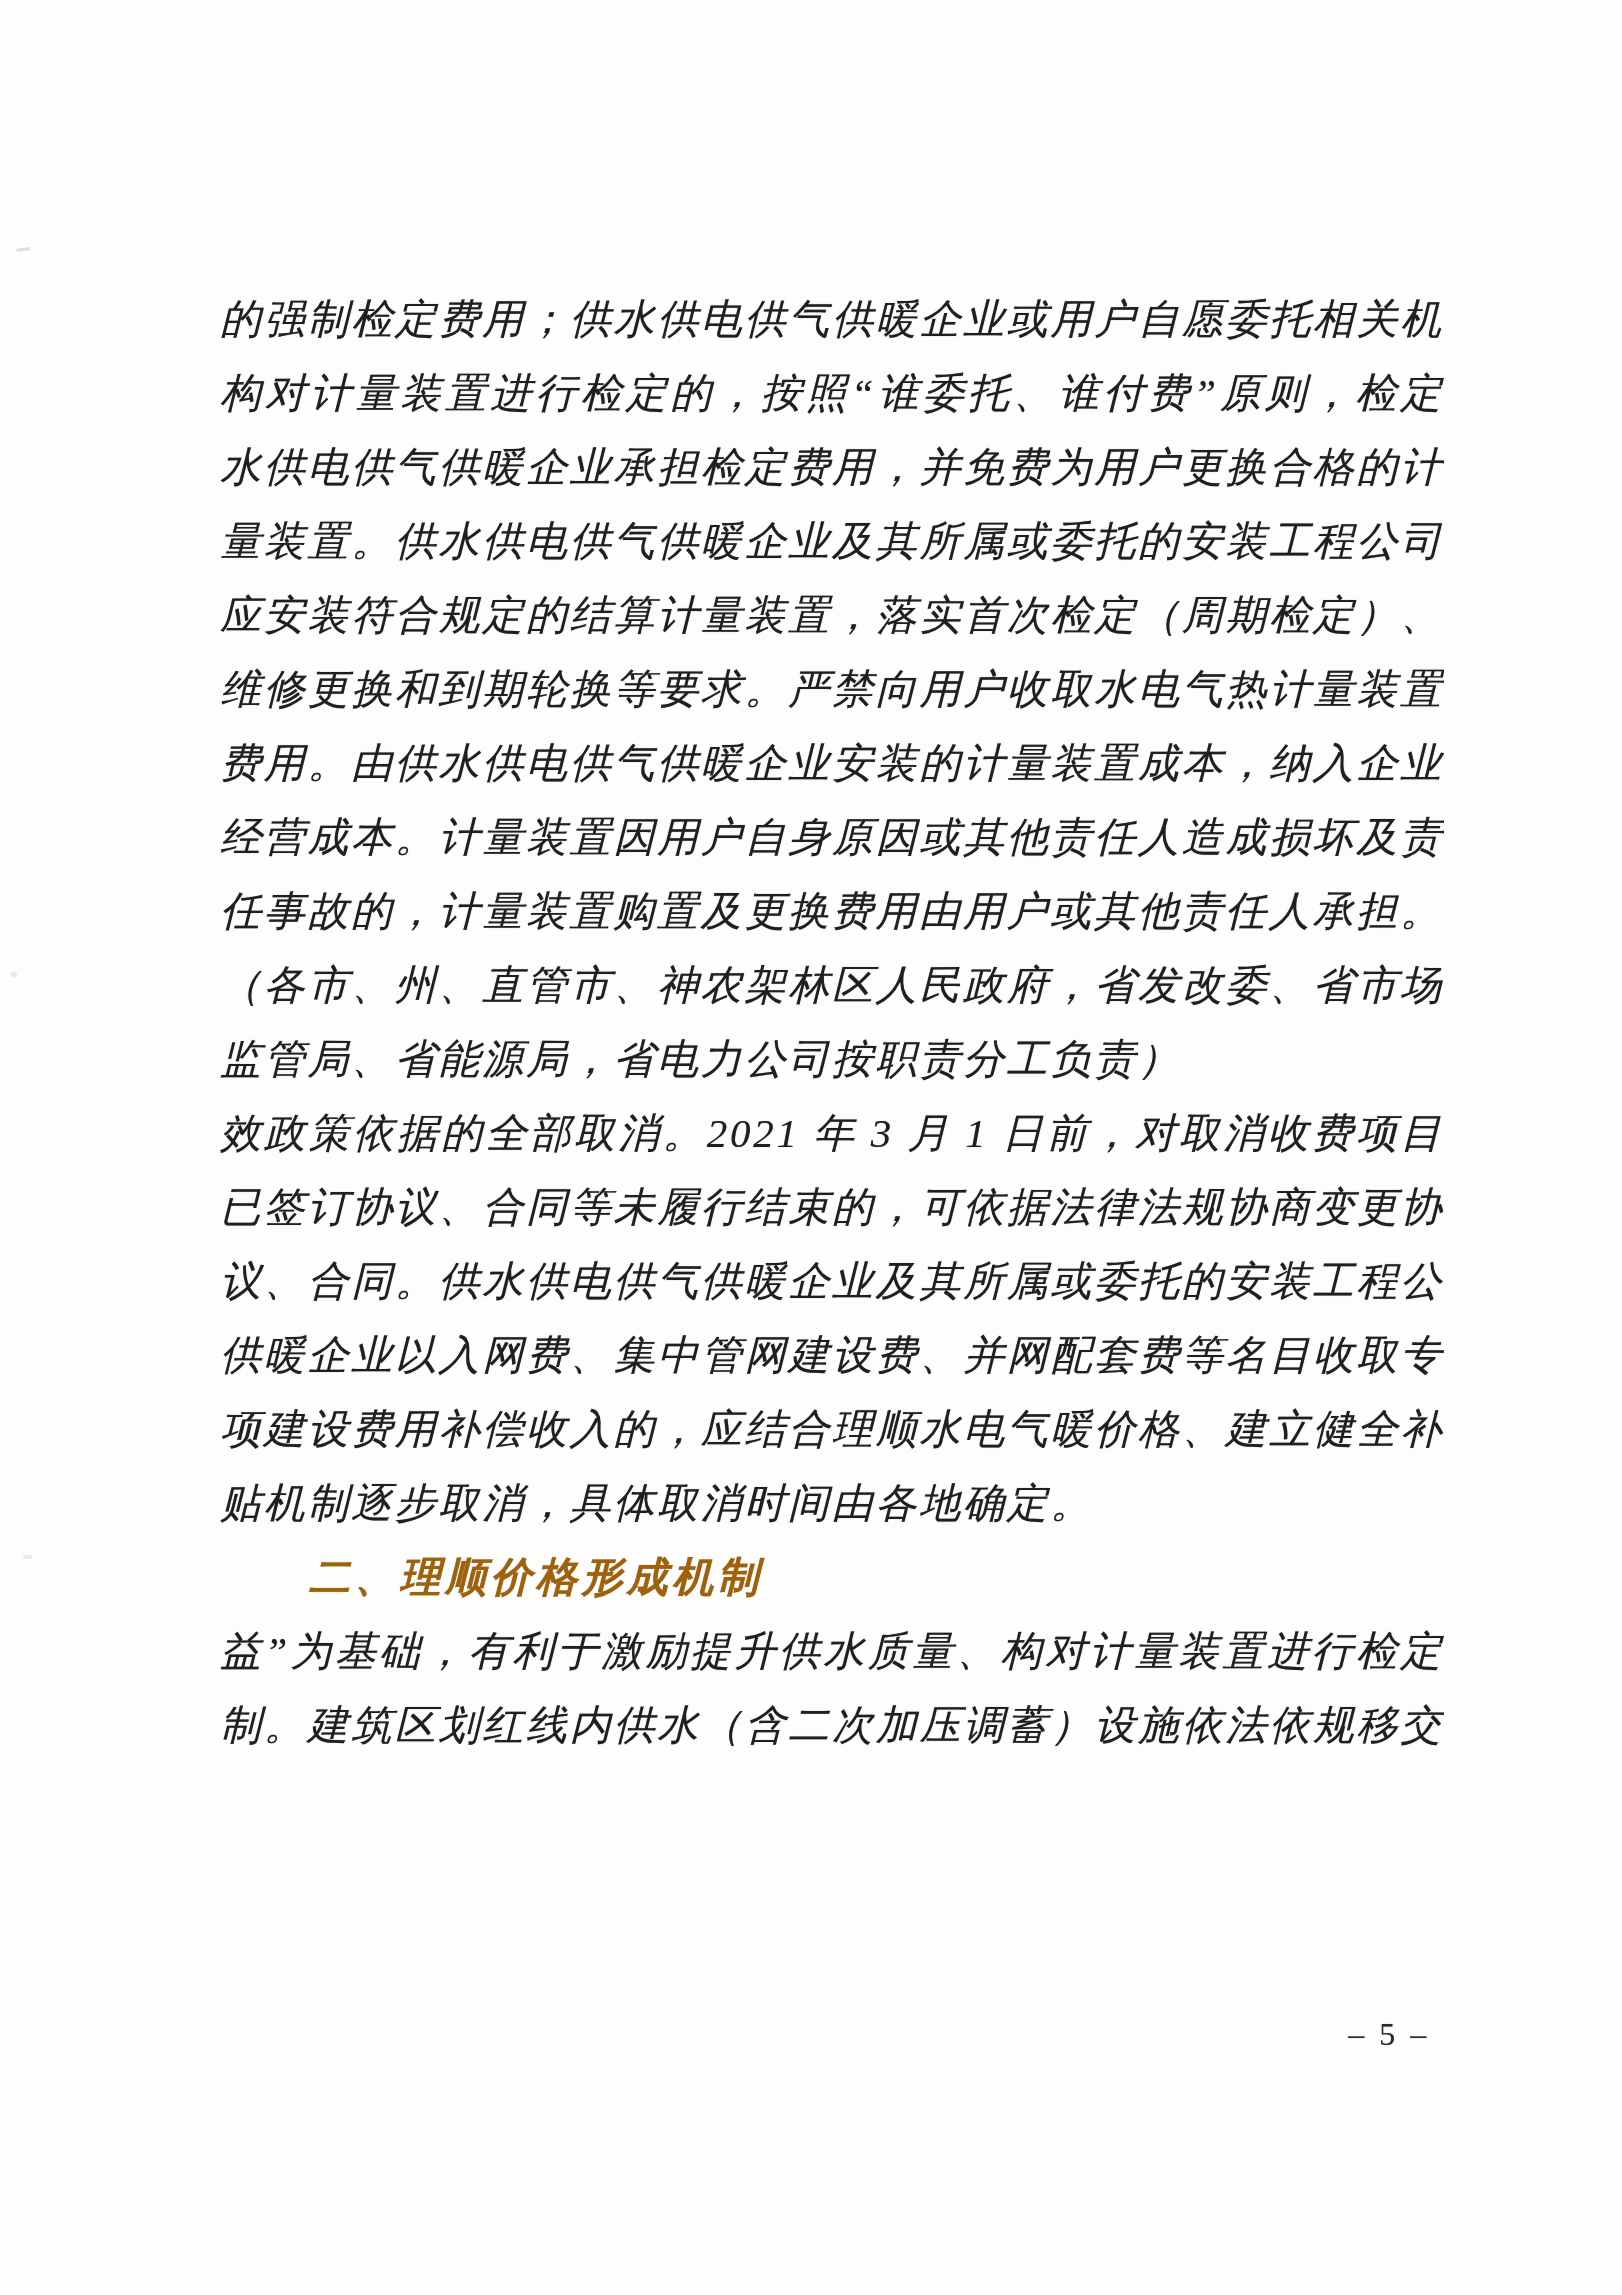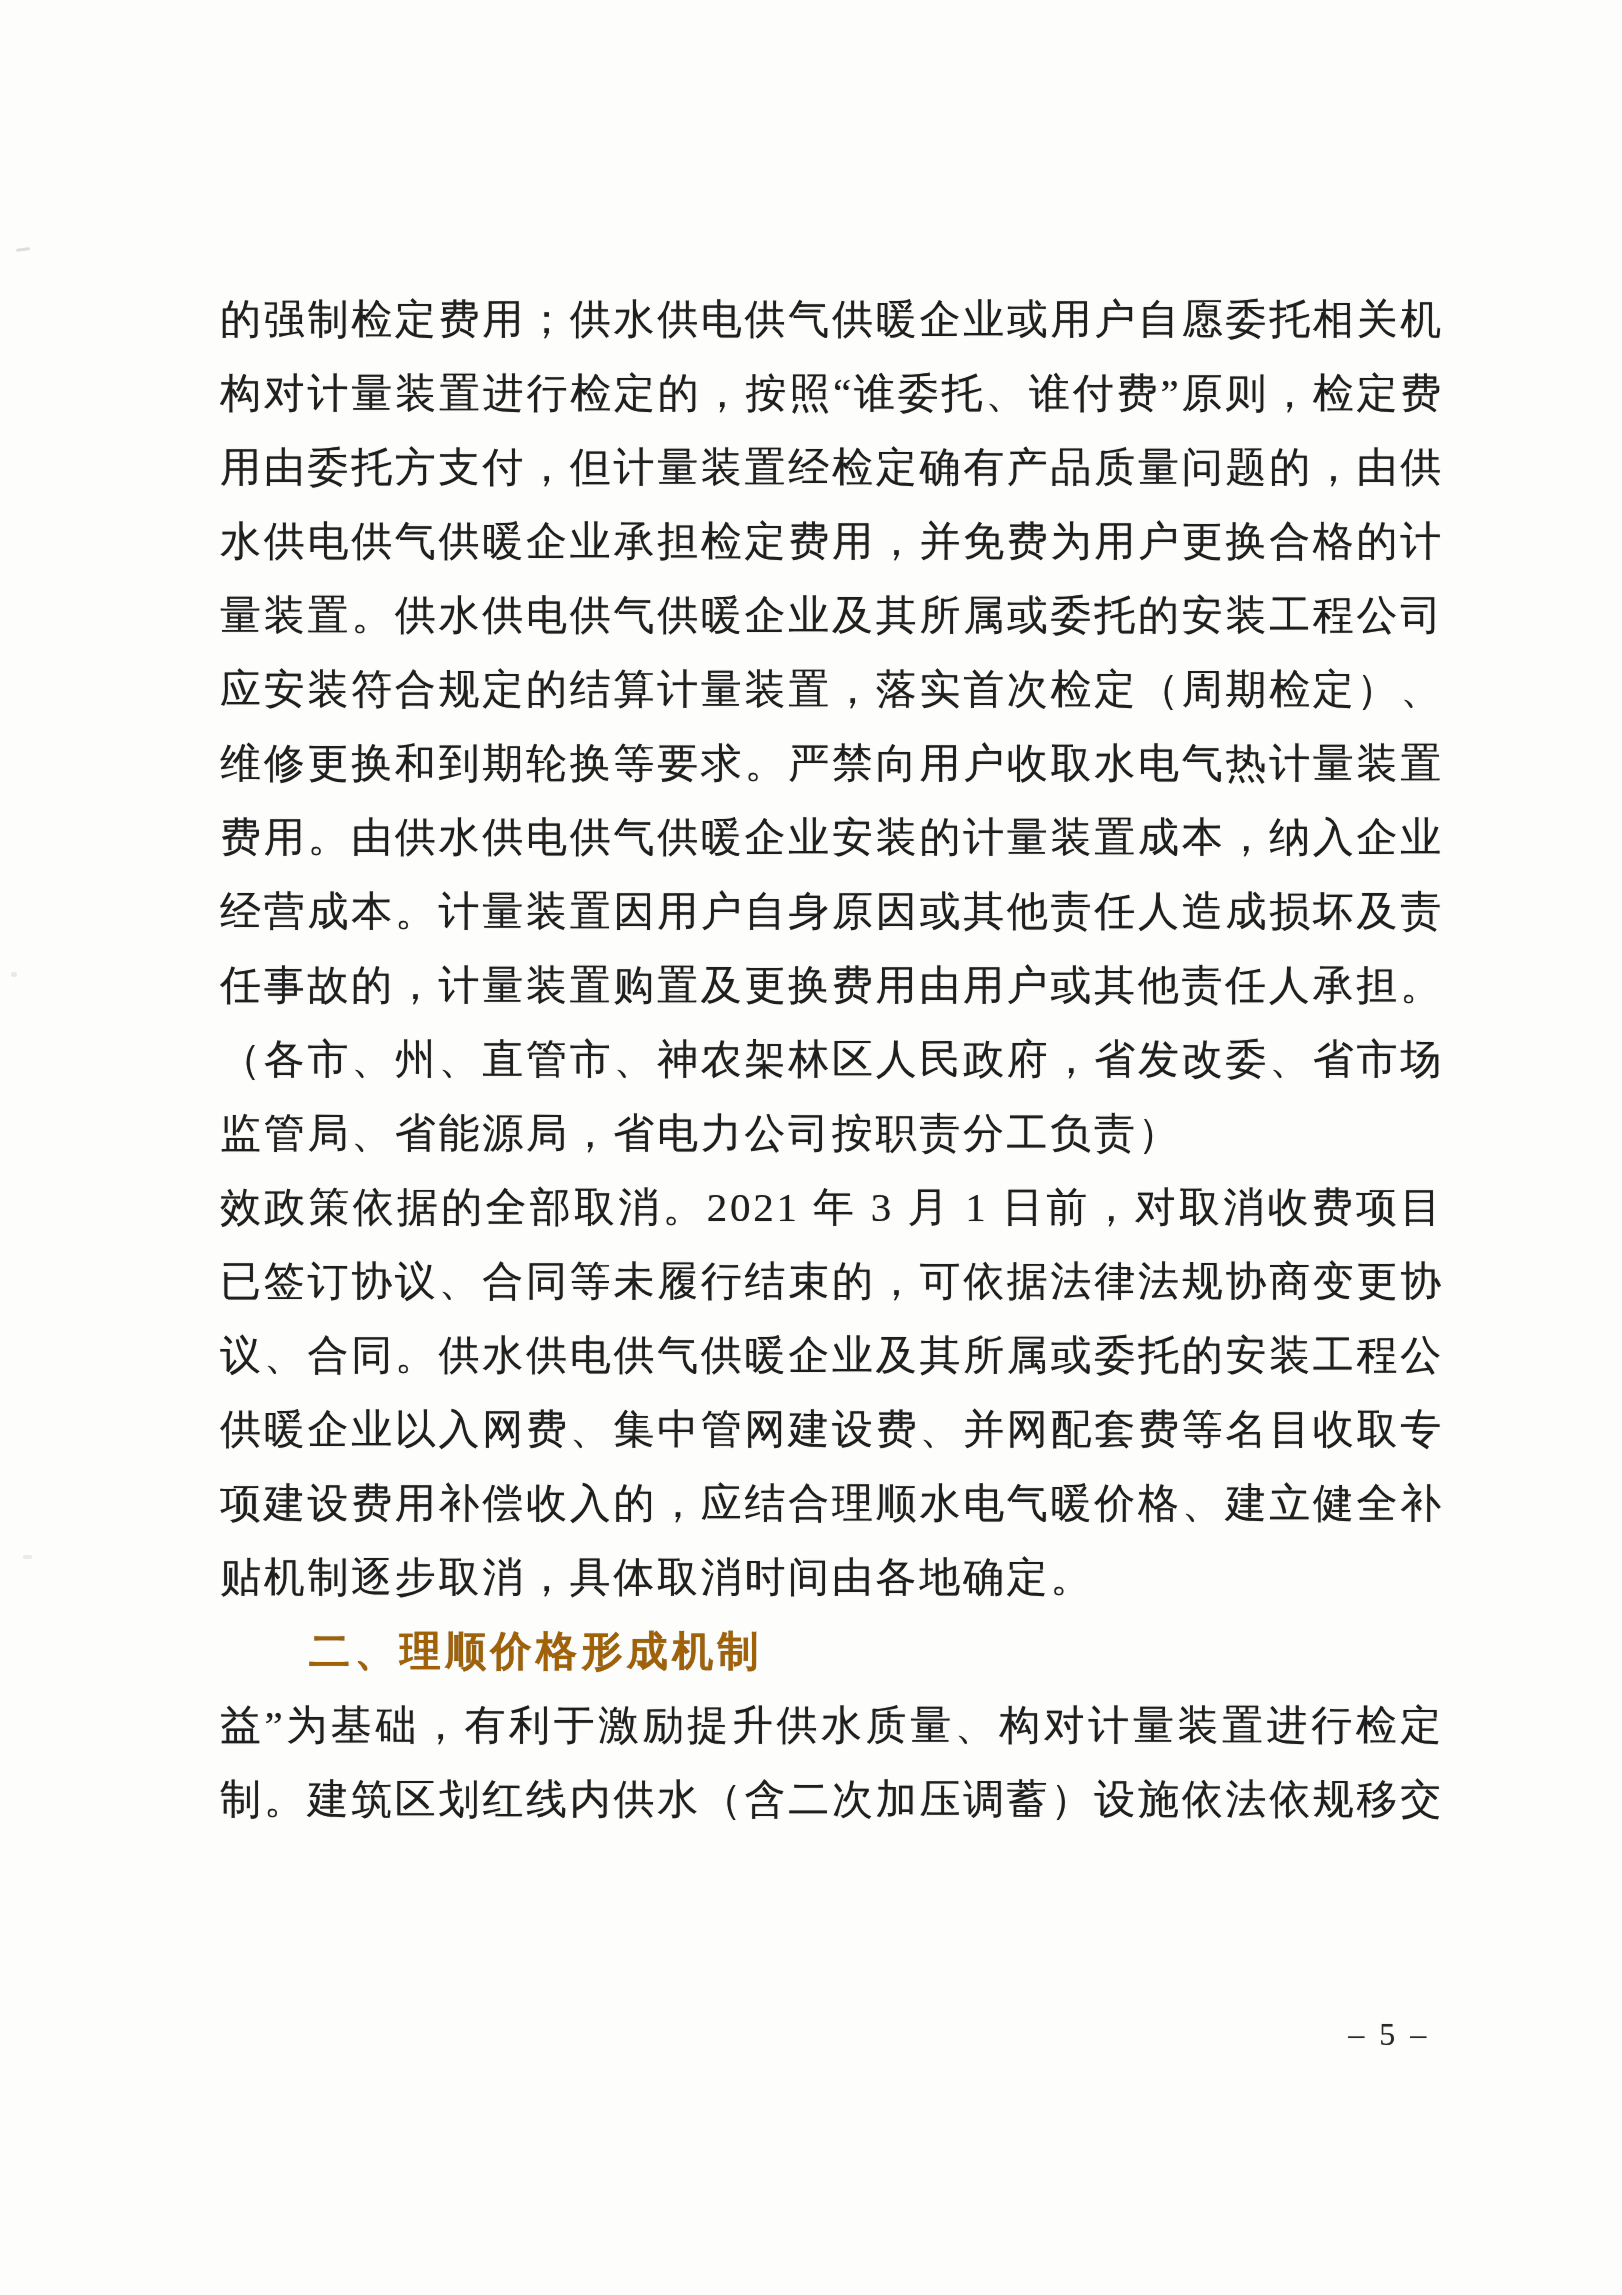--- a/index.html
+++ b/index.html
@@ -27,20 +27,21 @@
   }
   .l {
     height: 74px;
     line-height: 74px;
     font-size: 41px;
     color: #1f1f1f;
     letter-spacing: 2.7px;
     overflow: hidden;
     text-shadow: 0 0 0.9px rgba(40,40,40,0.55);
     white-space: nowrap;
+    font-style: italic;
   }
   .j {
     white-space: normal;
     text-align: justify;
     text-align-last: justify;
   }
   .ind {
     padding-left: 89px;
   }
   .hd {
@@ -71,21 +72,20 @@
   .a3 { left: 23px;  top: 1555px; width: 8.9px; height: 3.5px; opacity: 0.3; }
 </style>
 </head>
 <body>
 
 <div class="page">
 
   <div class="textblock">
     <div class="l j">的强制检定费用；供水供电供气供暖企业或用户自愿委托相关机</div>
     <div class="l j">构对计量装置进行检定的，按照“谁委托、谁付费”原则，检定费</div>
-    <div class="l j">用由委托方支付，但计量装置经检定确有产品质量问题的，由供</div>
     <div class="l j">水供电供气供暖企业承担检定费用，并免费为用户更换合格的计</div>
     <div class="l j">量装置。供水供电供气供暖企业及其所属或委托的安装工程公司</div>
     <div class="l j">应安装符合规定的结算计量装置，落实首次检定（周期检定）、</div>
     <div class="l j">维修更换和到期轮换等要求。严禁向用户收取水电气热计量装置</div>
     <div class="l j">费用。由供水供电供气供暖企业安装的计量装置成本，纳入企业</div>
     <div class="l j">经营成本。计量装置因用户自身原因或其他责任人造成损坏及责</div>
     <div class="l">任事故的，计量装置购置及更换费用由用户或其他责任人承担。</div>
     <div class="l j">（各市、州、直管市、神农架林区人民政府，省发改委、省市场</div>
     <div class="l">监管局、省能源局，省电力公司按职责分工负责）</div>
     <div class="l j">效政策依据的全部取消。2021 年 3 月 1 日前，对取消收费项目</div>

